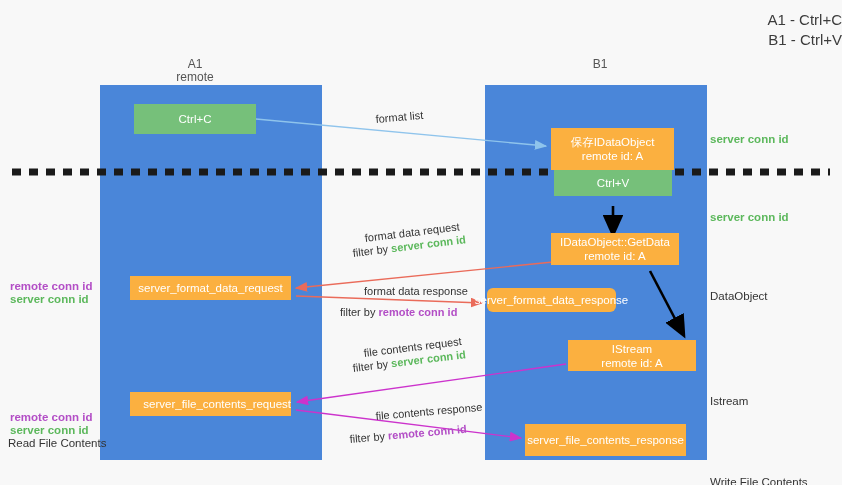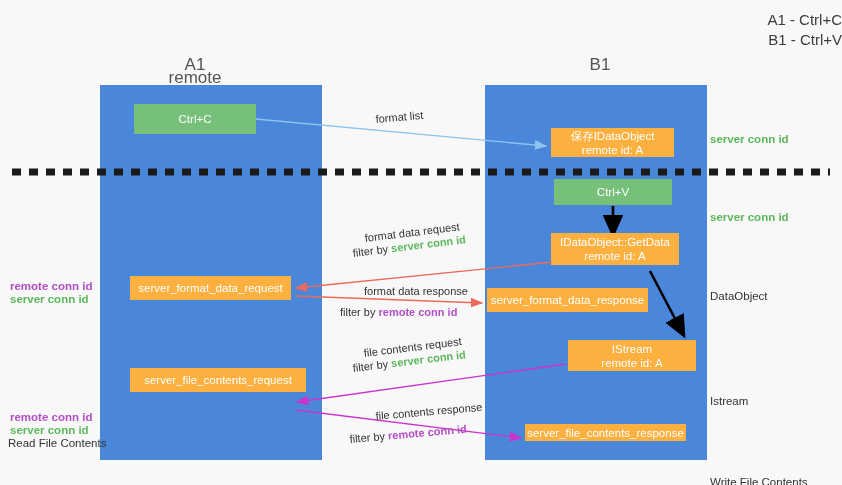--- a/index.html
+++ b/index.html
@@ -14,21 +14,21 @@
   .abs{position:absolute;}
 
   
   .title{
     left:0;top:10px;width:842px;text-align:right;
     font-size:15px;color:#3c3c3c;line-height:20px;
   }
 
   
   .colhead{
-    font-size:17px;color:#555;text-align:center;line-height:13px;
+    font-size:12px;color:#555;text-align:center;line-height:13px;
   }
   .colhead .l2{display:block;}
 
   
   .lane{background:#4a86d9;}
 
   
   .box{
     box-sizing:border-box;
     display:flex;flex-direction:column;
@@ -109,52 +109,52 @@
 
     <line x1="296" y1="410" x2="521" y2="438" stroke="#cc33cc" stroke-width="1.4" marker-end="url(#ah-mag)"></line>
 
     <line x1="12" y1="172" x2="830" y2="172" stroke="#1a1a1a" stroke-width="7" stroke-dasharray="9 8"></line>
   </svg>
 
   <div class="abs box green" style="left:134px;top:104px;width:122px;height:30px;">
     <span>Ctrl+C</span>
   </div>
 
-  <div class="abs box orange" style="left:551px;top:128px;width:123px;height:29px;">
+  <div class="abs box orange" style="left:551px;top:128px;width:123px;height:42px;">
     <span>保存IDataObject</span>
     <span class="sub">remote id: A</span>
   </div>
 
-  <div class="abs box green" style="left:554px;top:179px;width:118px;height:26px;">
+  <div class="abs box green" style="left:554px;top:170px;width:118px;height:26px;">
     <span>Ctrl+V</span>
   </div>
 
   <div class="abs box orange" style="left:551px;top:233px;width:128px;height:32px;">
     <span>IDataObject::GetData</span>
     <span class="sub">remote id: A</span>
   </div>
 
   <div class="abs box orange" style="left:130px;top:276px;width:161px;height:24px;">
     <span>server_format_data_request</span>
   </div>
 
-  <div class="abs box orange" style="left:487px;top:288px;width:161px;height:24px;">
+  <div class="abs box orange" style="left:487px;top:288px;width:129px;height:24px;border-radius:6px;">
     <span>server_format_data_response</span>
   </div>
 
   <div class="abs box orange" style="left:568px;top:340px;width:128px;height:31px;">
     <span>IStream</span>
     <span class="sub">remote id: A</span>
   </div>
 
-  <div class="abs box orange" style="left:130px;top:368px;width:176px;height:24px;">
+  <div class="abs box orange" style="left:130px;top:392px;width:161px;height:24px;align-items:flex-end;">
     <span>server_file_contents_request</span>
   </div>
 
-  <div class="abs box orange" style="left:525px;top:424px;width:161px;height:17px;">
+  <div class="abs box orange" style="left:525px;top:424px;width:161px;height:32px;">
     <span>server_file_contents_response</span>
   </div>
 
   <div class="abs lbl green" style="left:710px;top:132px;">server conn id</div>
 
   <div class="abs lbl green" style="left:710px;top:210px;">server conn id</div>
 
   <div class="abs lbl dark" style="left:710px;top:245px;">DataObject</div>
 
   <div class="abs lbl dark" style="left:710px;top:350px;">Istream</div>

